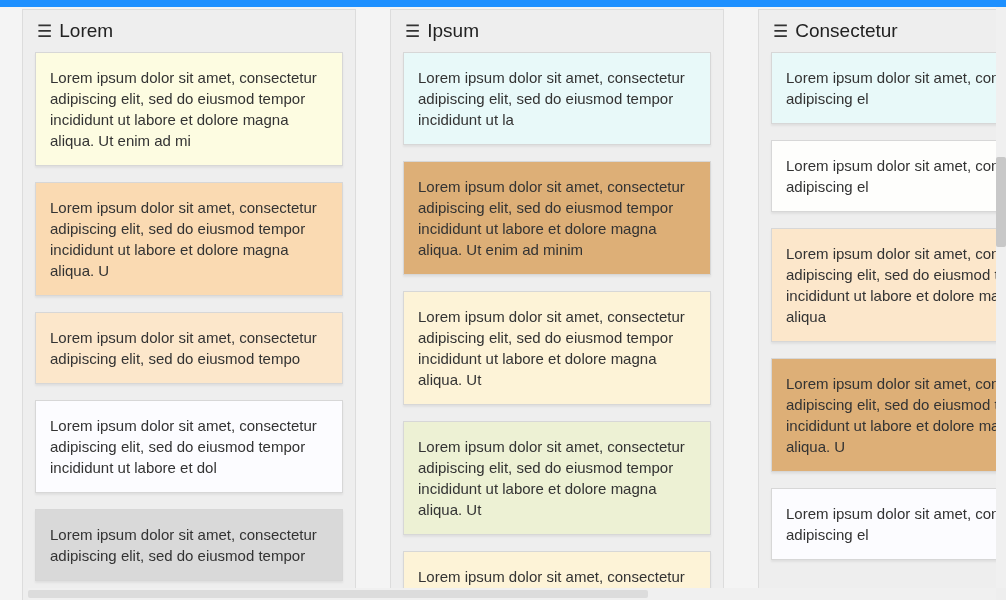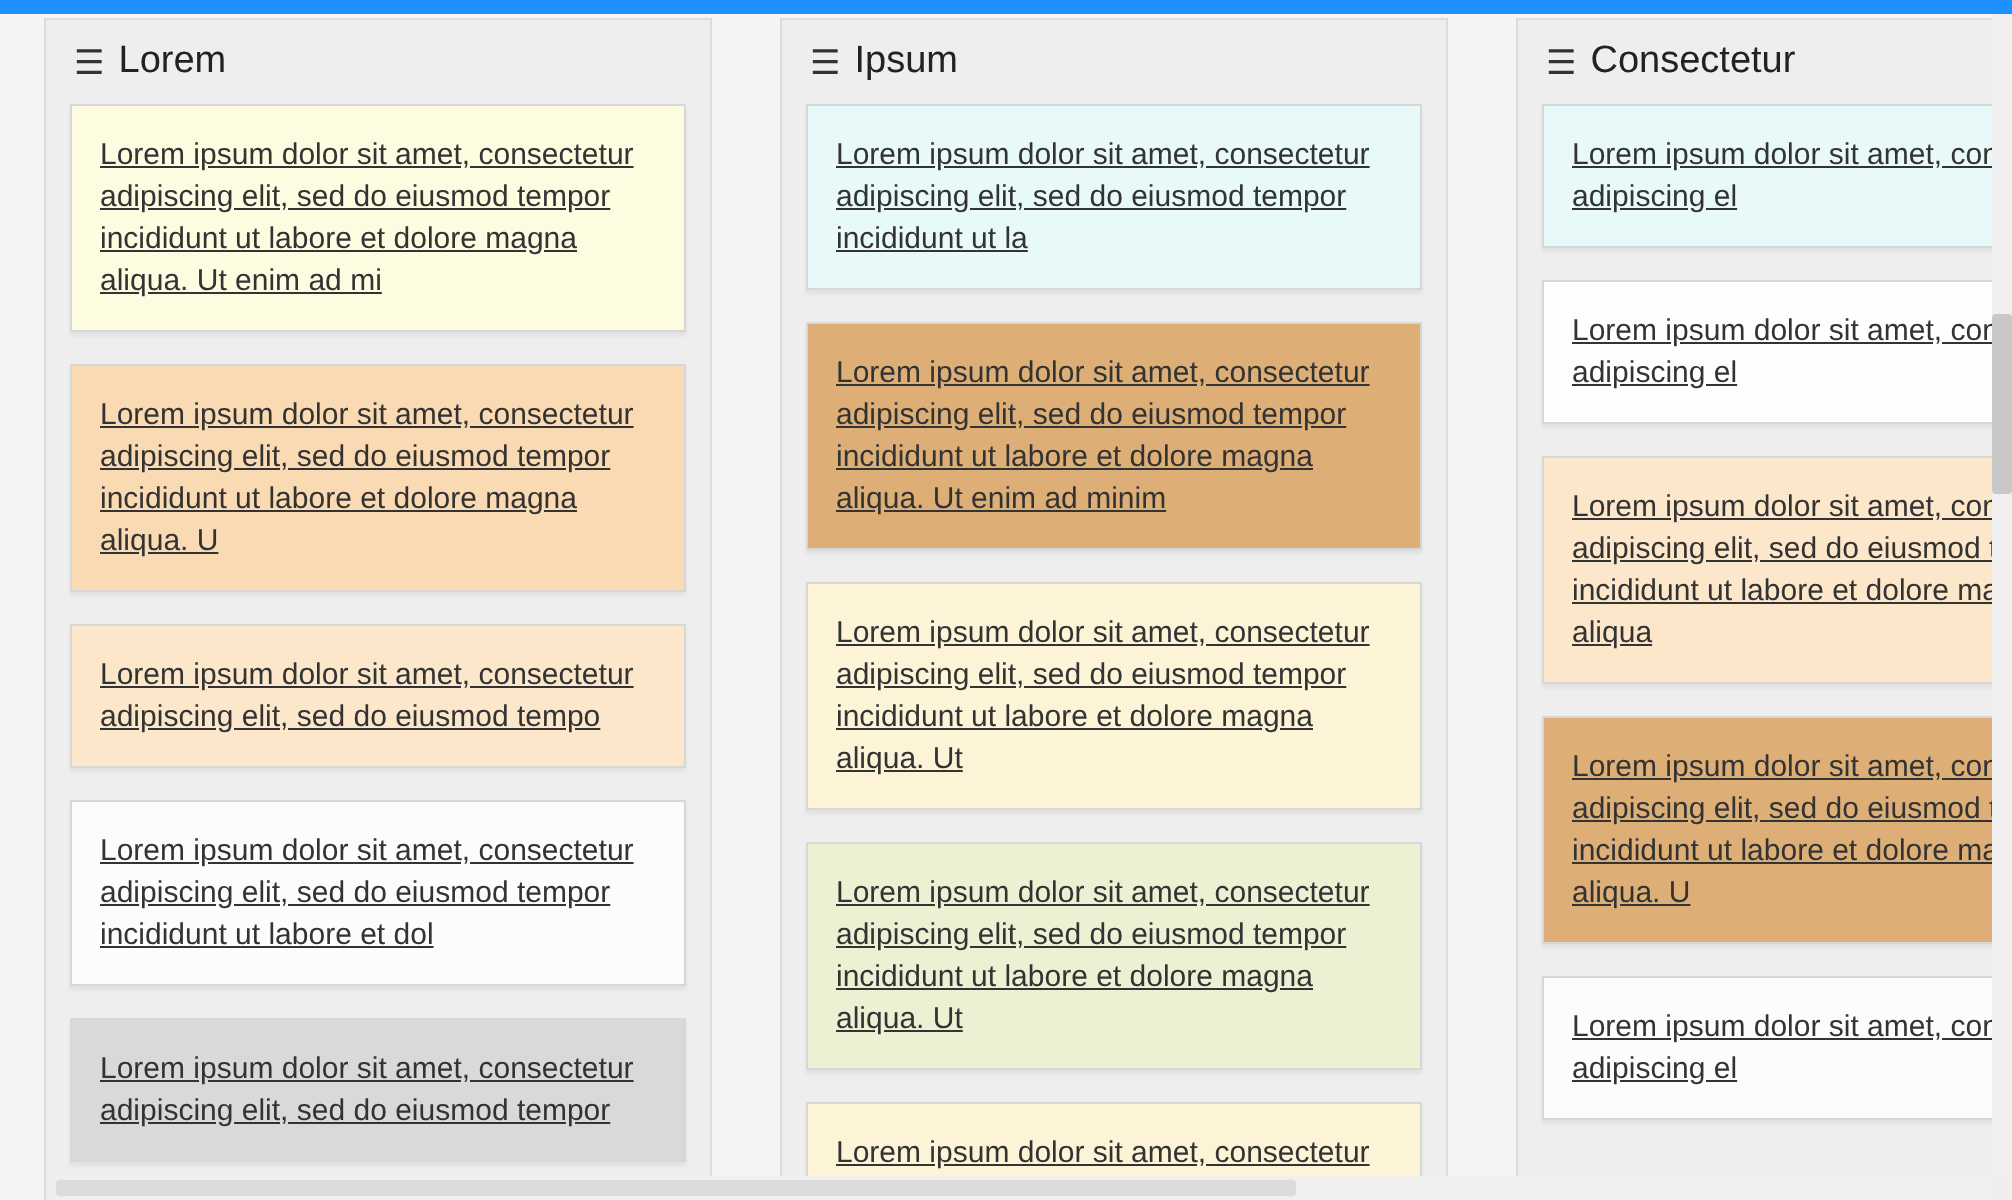--- a/index.html
+++ b/index.html
@@ -67,21 +67,20 @@
     .card {
       background: #fff;
       border: 1px solid #d7d7d7;
       box-shadow: 0 2px 2px rgba(0,0,0,0.06);
       margin-bottom: 16px;
       padding: 14px 14px;
       color: #333;
       line-height: 1.4;
       font-size: 15px;
       white-space: normal;
-      text-decoration: underline;
     }
     .v-scrollbar-spacer {
       position: absolute;
       right: 0;
       top: 7px;
       bottom: 12px;
       width: 10px;
       background: #f0f0f0;
     }
     .v-scroll-thumb {

